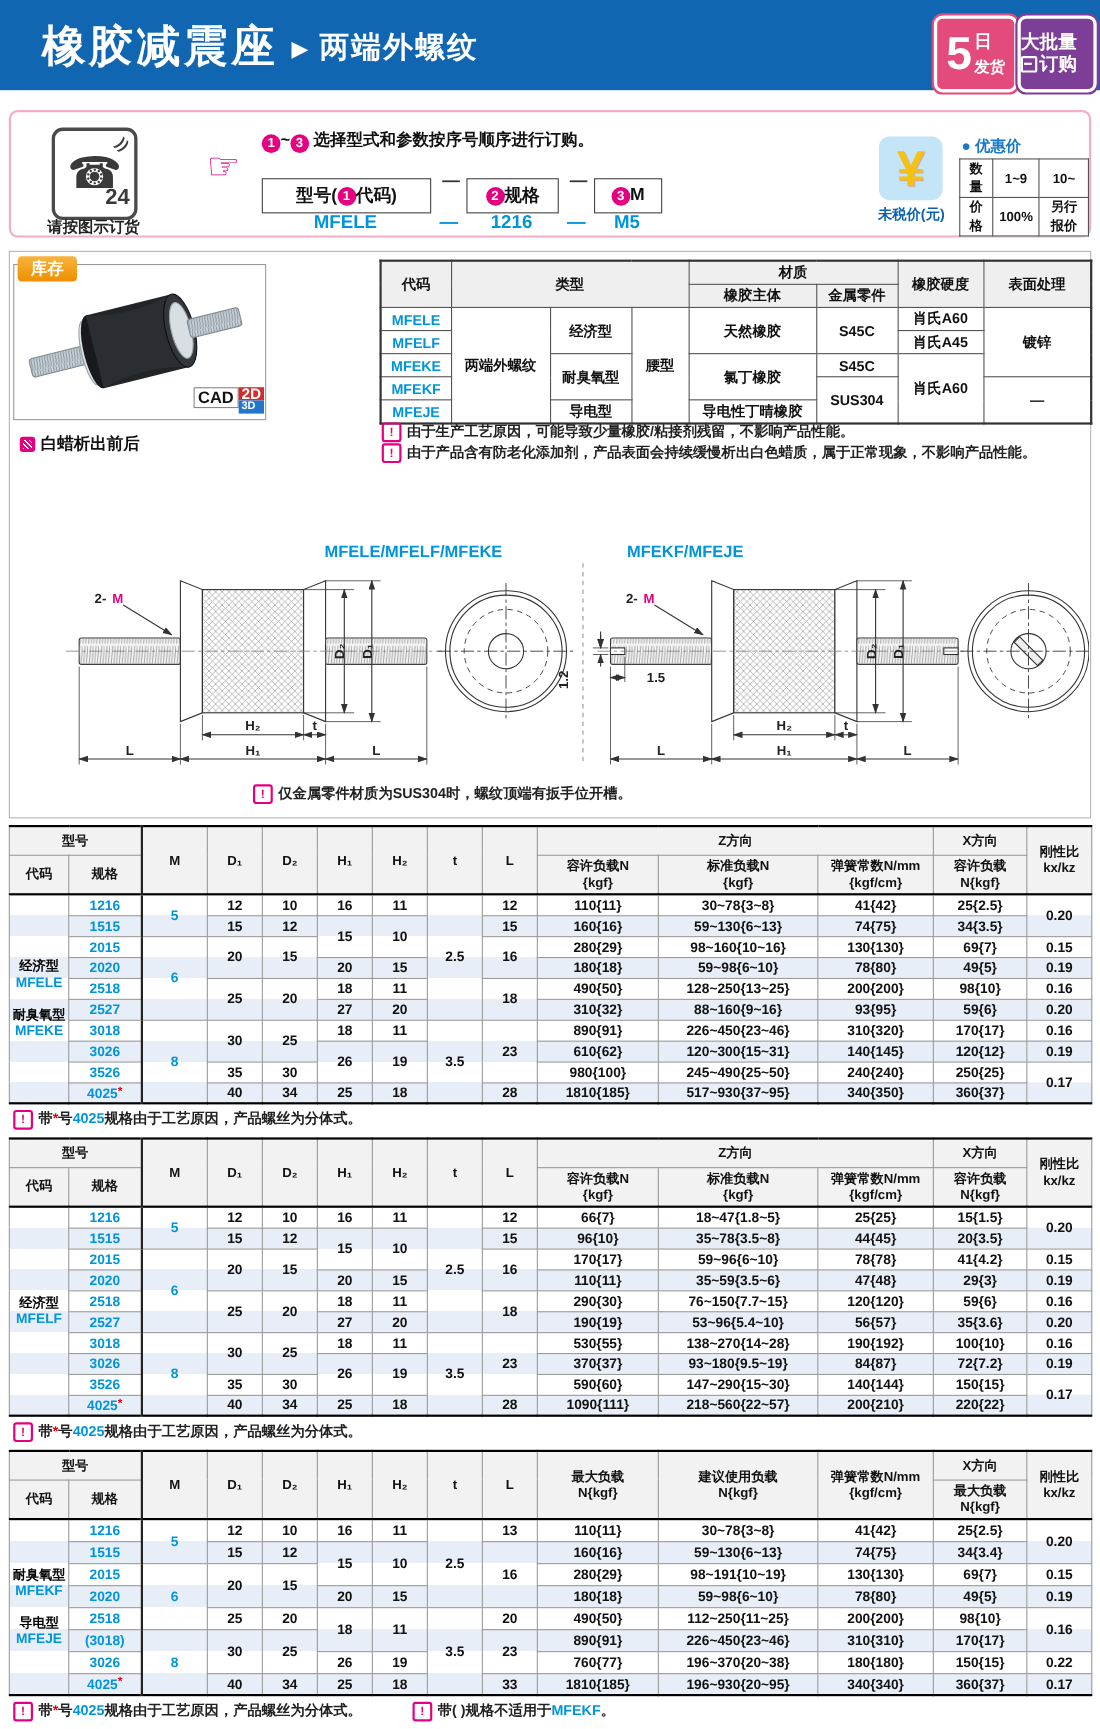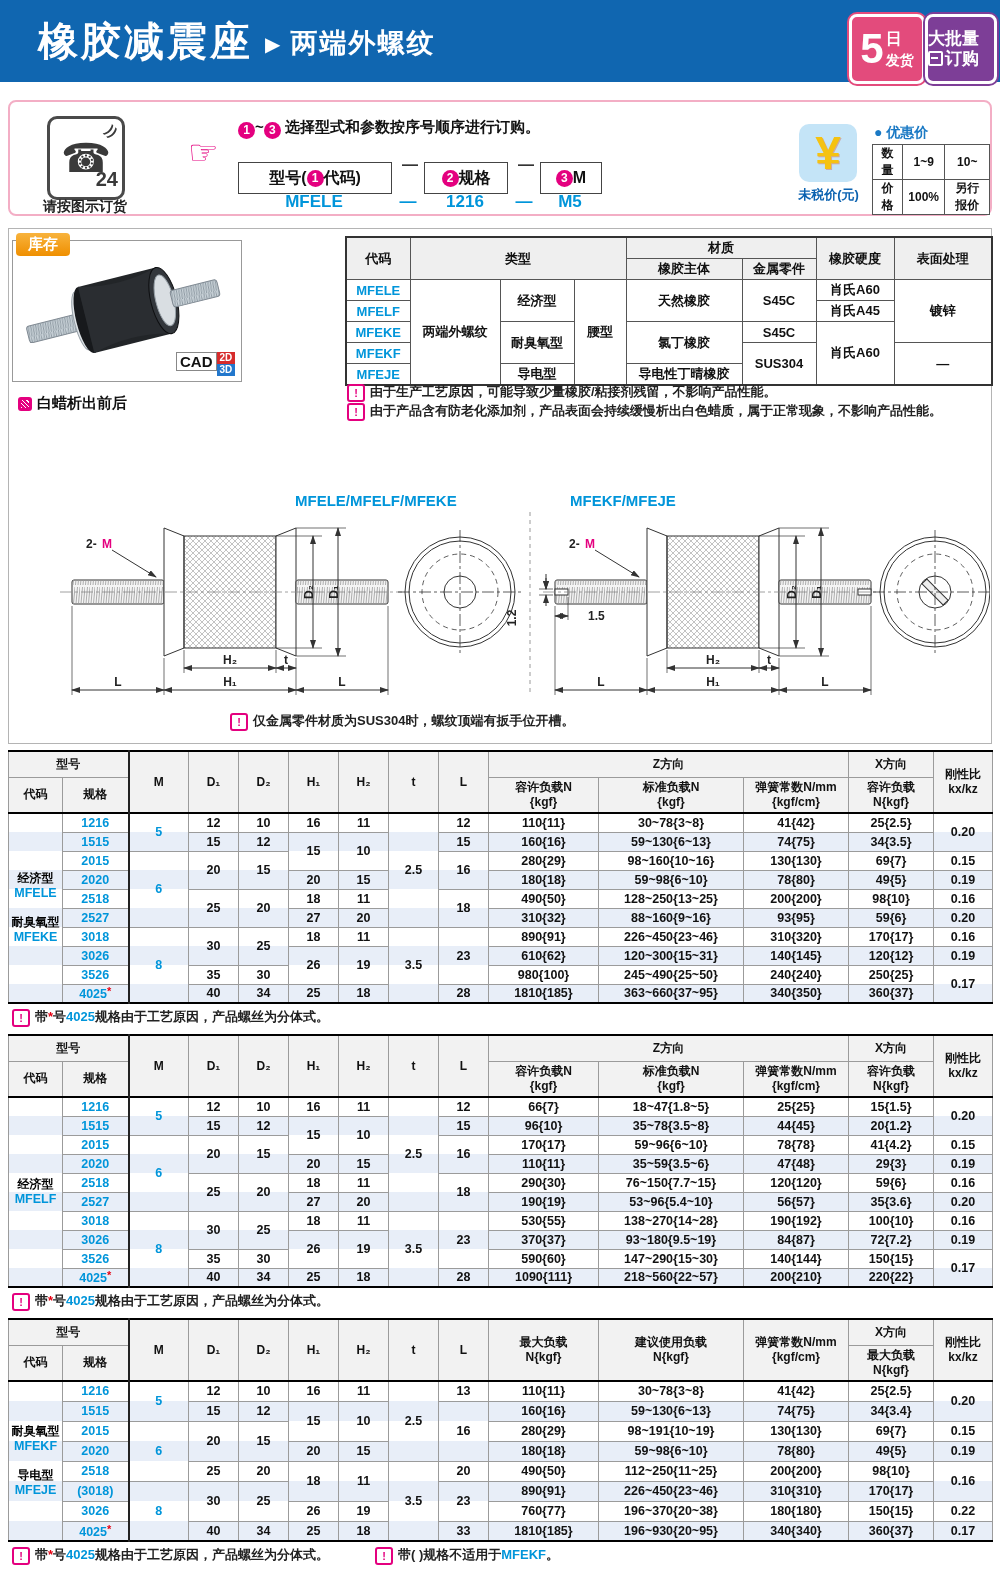--- a/index.html
+++ b/index.html
@@ -43,21 +43,21 @@
   .ptab{position:absolute;left:862px;top:42px;border-collapse:collapse;}
   .ptab td{border:1px solid #555;font-size:12px;font-weight:bold;color:#111;text-align:center;height:20px;padding:0 4px;background:#fff;}
 
   
   .mid-rect{left:8px;top:228px;width:982px;height:514px;border:1px solid #b4b4b4;}
   .photo-box{left:12px;top:240px;width:228px;height:140px;border:1px solid #999;background:#fff;}
   .stock{left:16px;top:233px;background:linear-gradient(#f8b33d,#ef8f00);color:#fff;font-size:15px;font-weight:bold;padding:2px 12px;border-radius:4px;z-index:3;}
   .cadb{left:176px;top:352px;display:flex;align-items:flex-start;z-index:3;}
   .cadb .c{border:1px solid #888;background:#fff;font-size:15px;font-weight:bold;padding:0 3px;color:#111;}
   .cadb .dd{display:flex;flex-direction:column;}
-  .cadb .d2{background:#d62b2b;color:#fff;font-size:10px;font-weight:bold;padding:0 3px;line-height:12px;}
+  .cadb .d2{background:#d62b2b;color:#fff;font-size:14px;font-weight:bold;padding:0 3px;line-height:12px;}
   .cadb .d3{background:#2277cc;color:#fff;font-size:10px;font-weight:bold;padding:0 3px;line-height:12px;}
 
   
   .mat-wrap{left:345px;top:236px;}
   table.mat{border-collapse:collapse;table-layout:fixed;border:2px solid #333;}
   .mat th,.mat td{border:1px solid #555;text-align:center;font-size:13px;color:#111;padding:0 2px;overflow:hidden;}
   .mat th{background:#efefef;font-weight:bold;height:20px;}
   .mat td{background:#fff;font-weight:bold;height:20px;}
   .mat .blue{color:#0095da;}
   .mag{color:#e4007f;}
@@ -590,21 +590,21 @@
             <td rowspan="2" class="">0.17</td>
           </tr>
           <tr style="height: 19px;">
             <td class="spec">4025<span class="star">*</span></td>
             <td class="">40</td>
             <td class="">34</td>
             <td class="">25</td>
             <td class="">18</td>
             <td class="">28</td>
             <td class="">1810{185}</td>
-            <td class="">363~660{37~95}</td>
+            <td class="">517~930{37~95}</td>
             <td class="">340{350}</td>
             <td class="">360{37}</td>
           </tr>
         </tbody>
       </table>
     </div>
   <div class="abs fnote fn1">
     <span class="note-ic">!</span>
     <span><span>带</span><span class="red-t">*</span><span>号</span><span class="blue-t">4025</span><span>规格由于工艺原因，产品螺丝为分体式。</span></span>
   </div>
@@ -678,21 +678,21 @@
           <tr style="height: 19px;">
             <td class="spec">1515</td>
             <td class="">15</td>
             <td class="">12</td>
             <td rowspan="2" class="">15</td>
             <td rowspan="2" class="">10</td>
             <td class="">15</td>
             <td class="">96{10}</td>
             <td class="">35~78{3.5~8}</td>
             <td class="">44{45}</td>
-            <td class="">20{1.2}</td>
+            <td class="">20{3.5}</td>
           </tr>
           <tr style="height: 19px;">
             <td class="spec">2015</td>
             <td rowspan="4" class="mcol thl">6</td>
             <td rowspan="2" class="">20</td>
             <td rowspan="2" class="">15</td>
             <td rowspan="2" class="">16</td>
             <td class="">170{17}</td>
             <td class="">59~96{6~10}</td>
             <td class="">78{78}</td>

